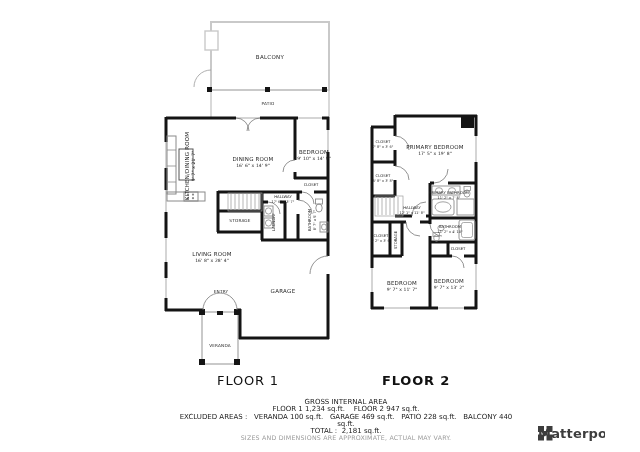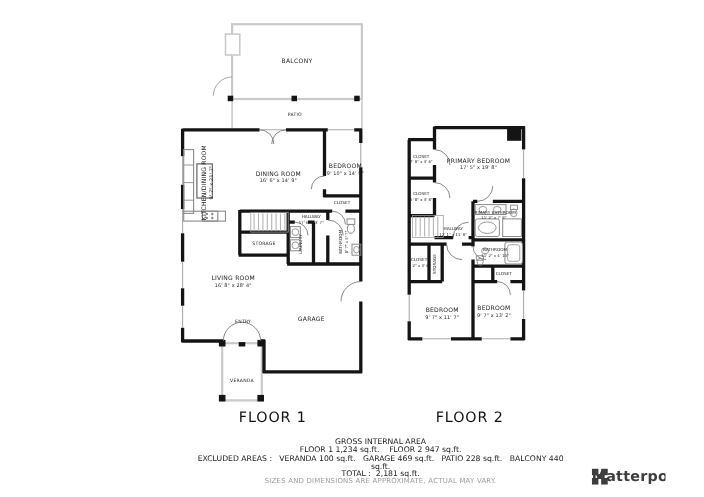--- a/index.html
+++ b/index.html
@@ -278,21 +278,21 @@
   <div class="lbl" style="left:402px;top:286px;">
     <div class="room-name">BEDROOM</div>
     <div class="room-dims">9' 7" x 11' 7"</div>
   </div>
 
   <div class="lbl" style="left:449px;top:284px;">
     <div class="room-name">BEDROOM</div>
     <div class="room-dims">9' 7" x 13' 2"</div>
   </div>
 
-  <div class="lbl floor-title" style="left:427px;top:381px;">FLOOR 2</div>
+  <div class="lbl floor-title" style="left:416px;top:381px;font-weight:bold;">FLOOR 2</div>
 
   <div class="footer">
     <div>GROSS INTERNAL AREA</div>
     <div>FLOOR 1 1,234 sq.ft.&nbsp;&nbsp;&nbsp;&nbsp;FLOOR 2 947 sq.ft.</div>
     <div>EXCLUDED AREAS :&nbsp;&nbsp; VERANDA 100 sq.ft.&nbsp;&nbsp; GARAGE 469 sq.ft.&nbsp;&nbsp; PATIO 228 sq.ft.&nbsp;&nbsp; BALCONY 440</div>
     <div>sq.ft.</div>
     <div>TOTAL :&nbsp; 2,181 sq.ft.</div>
     <div class="disclaimer">SIZES AND DIMENSIONS ARE APPROXIMATE, ACTUAL MAY VARY.</div>
   </div>
 

